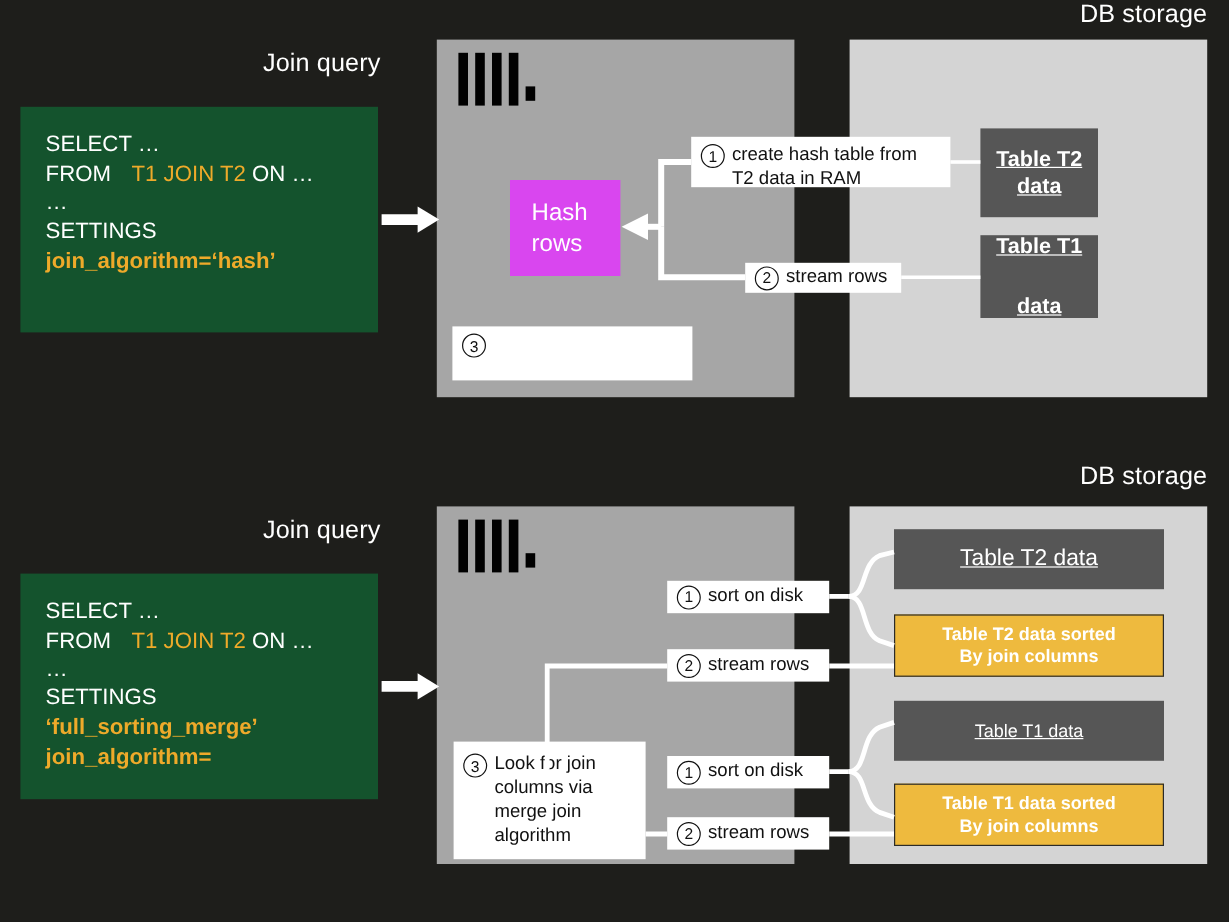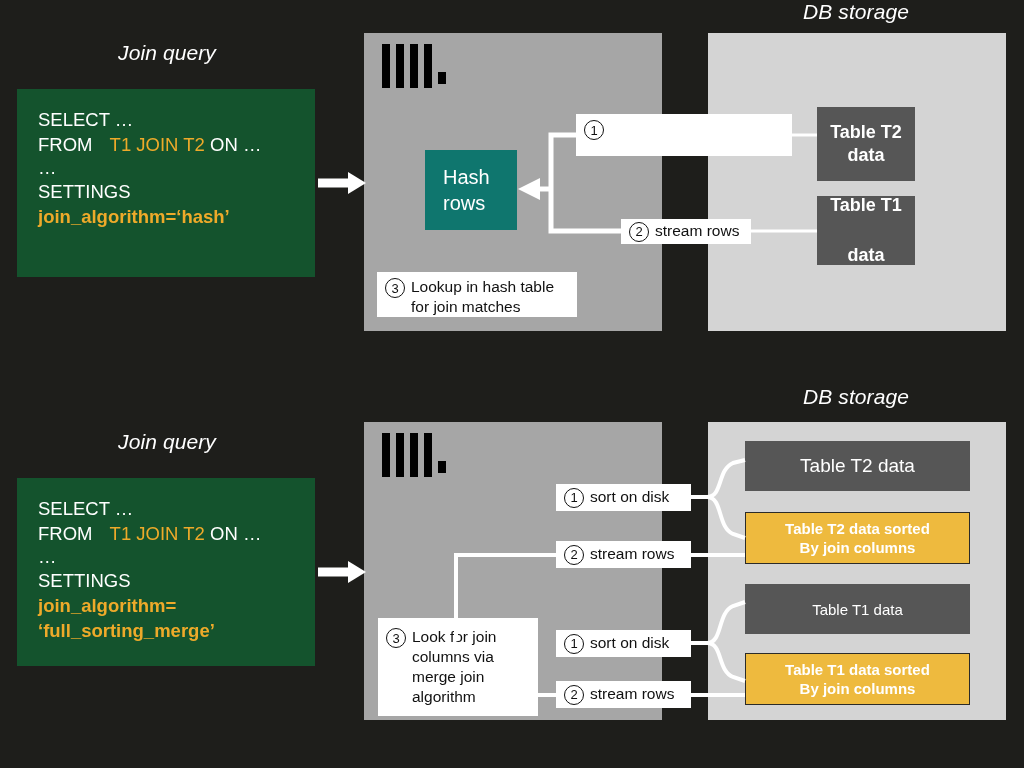--- a/index.html
+++ b/index.html
@@ -19,24 +19,23 @@
     background: #1e1e1b;
     overflow: hidden;
   }
   .abs { position: absolute; }
 
   
   .section-title {
     color: #ffffff;
     font-size: 21px;
     font-weight: 400;
-    text-align: center;
+    text-align: right;
     letter-spacing: 0.1px;
     white-space: nowrap;
-    font-style: italic;
   }
 
   
   .query-box {
     background: #14532d;
     box-sizing: border-box;
     padding: 18px 20px 14px 21px;
   }
   .query-line {
     color: #ffffff;
@@ -65,21 +64,21 @@
     position: absolute;
     background: #000000;
     width: 8px;
     height: 12px;
     left: 56px;
     top: 28px;
   }
 
   
   .hash-box {
-    background: #0f766e;
+    background: #d946ef;
     color: #ffffff;
     font-size: 20px;
     line-height: 26px;
     display: flex;
     flex-direction: column;
     justify-content: center;
     padding-left: 18px;
     box-sizing: border-box;
   }
 
@@ -116,20 +115,21 @@
   .tbl-box {
     background: #565656;
     color: #ffffff;
     font-weight: bold;
     display: flex;
     flex-direction: column;
     align-items: center;
     justify-content: center;
     text-align: center;
     box-sizing: border-box;
+    text-decoration: underline;
   }
   .tbl-box.plain { font-weight: normal; }
   .tbl-sorted {
     background: #eeba3e;
     border: 1.5px solid #2b2b28;
     color: #ffffff;
     font-weight: bold;
     font-size: 15px;
     line-height: 19px;
     display: flex;
@@ -187,48 +187,48 @@
     <div>data</div>
   </div>
 
   <div class="abs tbl-box" style="left:817px; top:196px; width:98px; height:69px; font-size:18px; line-height:23px;gap:27px;">
     <div>Table T1</div>
     <div>data</div>
   </div>
 
   <div class="abs callout wrap" style="left:576px; top:114px; width:216px; height:42px;">
     <span class="num">1</span>
+    <span class="ctext">
+      <span>create hash table from</span><br>
+      <span>T2 data in RAM</span>
+    </span>
   </div>
 
   <div class="abs callout" style="left:621px; top:219px; width:130px; height:25px; align-items:center;">
     <span class="num">2</span>
     <span class="ctext">stream rows</span>
   </div>
 
   <div class="abs callout wrap" style="left:377px; top:272px; width:200px; height:45px;">
     <span class="num">3</span>
-    <span class="ctext">
-      <span>Lookup in hash table</span><br>
-      <span>for join matches</span>
-    </span>
   </div>
 
   <div class="abs section-title" style="left:17px; top:430px; width:300px;">Join query</div>
 
   <div class="abs section-title" style="left:706px; top:385px; width:300px;">DB storage</div>
 
   <div class="abs query-box" style="left:17px; top:478px; width:298px; height:188px;">
     <div class="query-line">SELECT …</div>
     <div class="query-line">
       <span>FROM </span><span class="kw-amber">T1 JOIN T2</span><span> ON …</span>
     </div>
     <div class="query-line ellipsis-line">…</div>
     <div class="query-line">SETTINGS</div>
+    <div class="query-line amber-line">‘full_sorting_merge’</div>
     <div class="query-line amber-line">join_algorithm=</div>
-    <div class="query-line amber-line">‘full_sorting_merge’</div>
   </div>
 
   <div class="abs server-panel" style="left:364px; top:422px; width:298px; height:298px;"></div>
 
   <div class="ch-logo" style="left:382px; top:433px; width:66px; height:44px;">
     <div class="ch-bar" style="left:0px;"></div>
     <div class="ch-bar" style="left:14px;"></div>
     <div class="ch-bar" style="left:28px;"></div>
     <div class="ch-bar" style="left:42px;"></div>
     <div class="ch-dot"></div>

